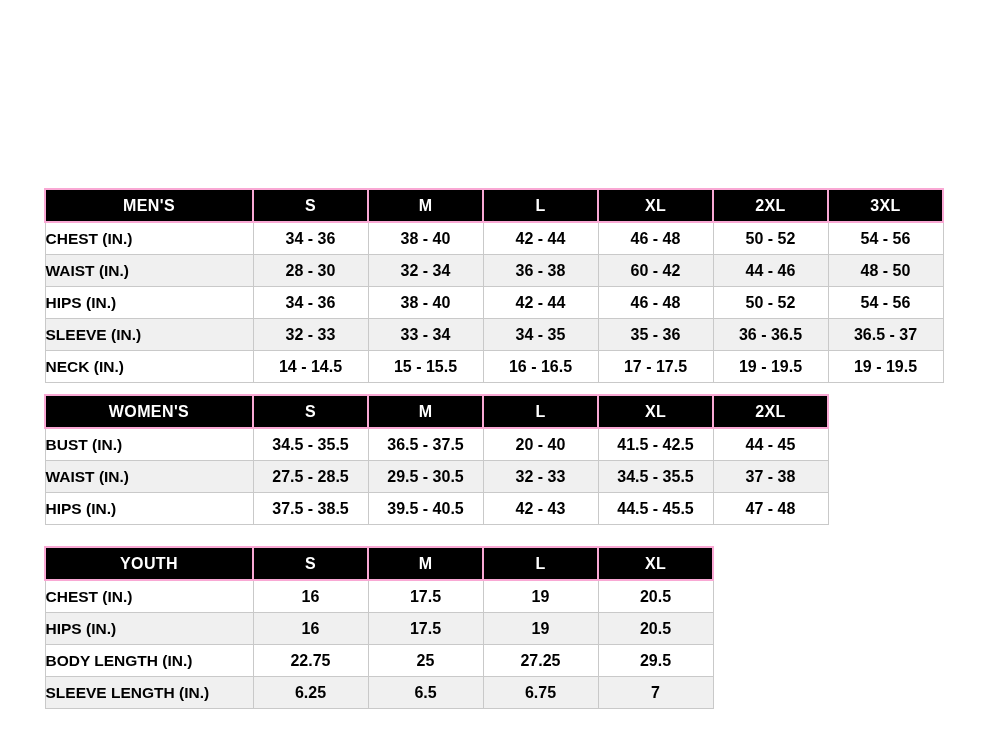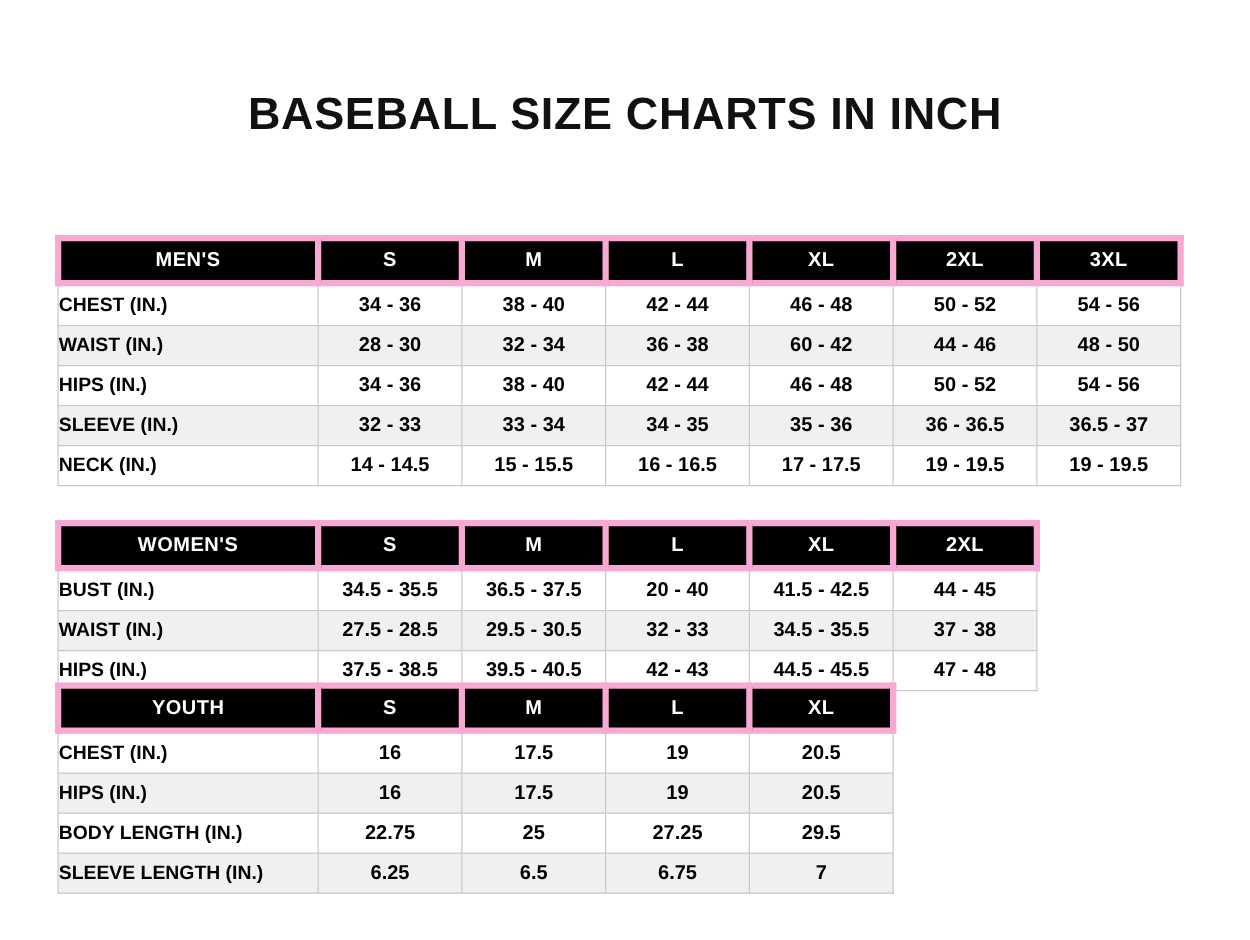--- a/index.html
+++ b/index.html
@@ -44,21 +44,21 @@
     border: 1px solid #c9c9c9;
     text-align: center;
     white-space: nowrap;
     padding: 0;
     height: 31px;
     line-height: 31px;
   }
   table.size-table thead th {
     background: #000000;
     color: #ffffff;
-    border: 5px solid #f9a8d4;
+    border: 2px solid #f9a8d4;
     font-size: 16px;
     letter-spacing: 0.4px;
   }
   table.size-table thead th.label-head {
     text-align: center;
   }
   table.size-table tbody td.row-label {
     background: #ffffff;
     text-align: left;
     font-size: 15.5px;
@@ -76,41 +76,40 @@
   
   #mens-table {
     top: 188px;
     left: 44px;
   }
   #mens-table col.c-label { width: 208px; }
   #mens-table col.c-size  { width: 115px; }
 
   
   #womens-table {
-    top: 416px;
+    top: 394px;
     left: 44px;
     padding-left: 16px;
   }
   #womens-table col.c-label { width: 208px; }
   #womens-table col.c-size  { width: 115px; }
 
   
   #youth-table {
     top: 546px;
     left: 44px;
   }
   #youth-table col.c-label { width: 208px; }
   #youth-table col.c-size  { width: 115px; }
 </style>
 </head>
 <body>
 
 <div class="page">
 
-  <div class="title">BASEBALL SIZE CHARTS IN INCH</div>
 
   <table class="size-table" id="mens-table">
     <colgroup>
       <col class="c-label">
       <col class="c-size">
         <col class="c-size">
         <col class="c-size">
       <col class="c-size">
         <col class="c-size">
         <col class="c-size">

